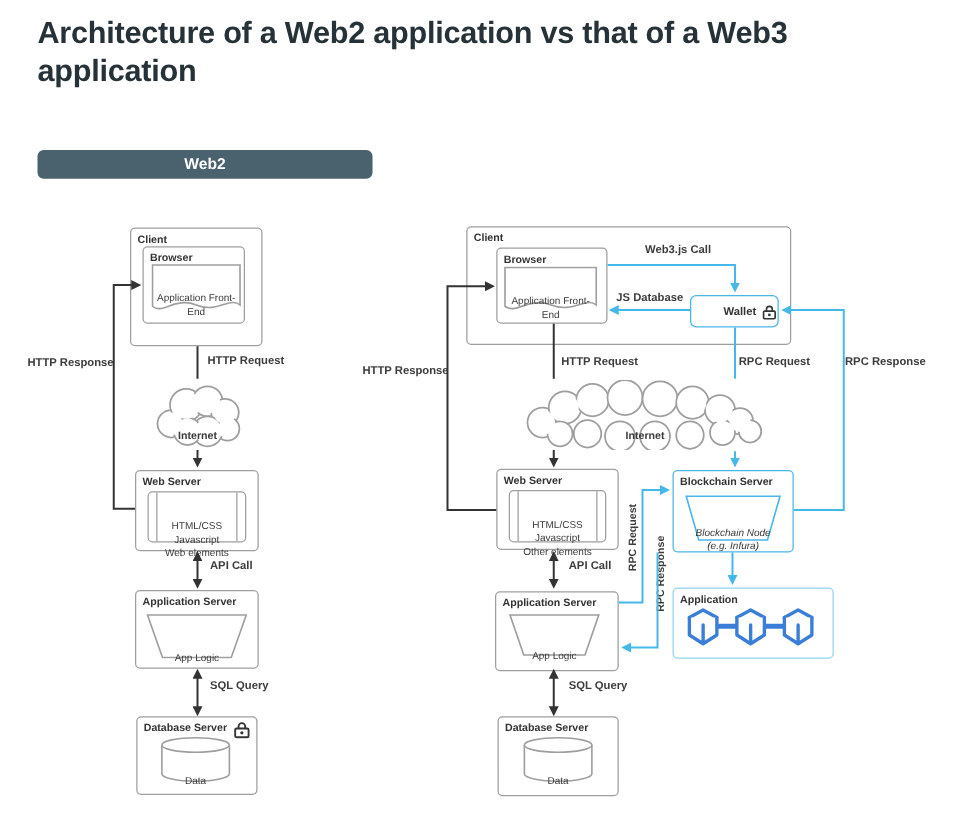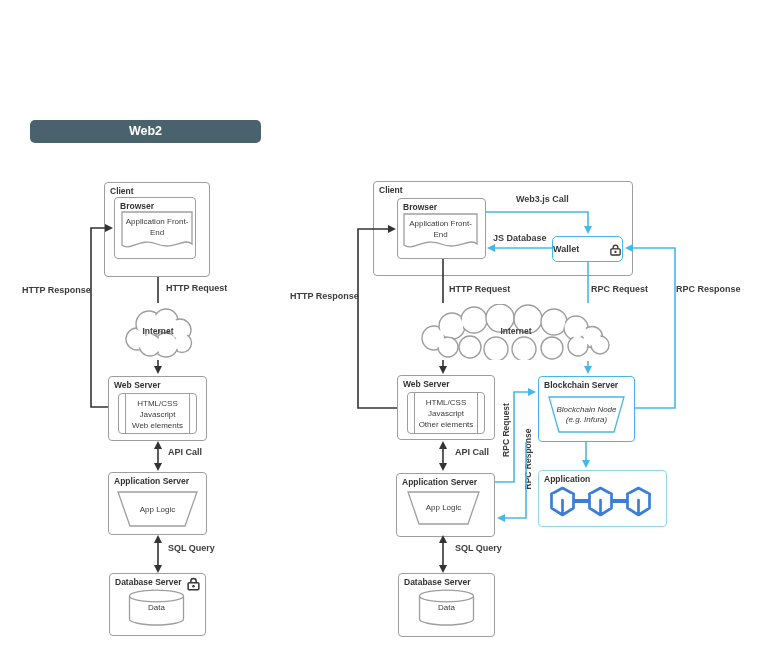--- a/index.html
+++ b/index.html
@@ -16,35 +16,36 @@
          border-radius:4px; z-index:2; }
   .cyanbox { border-color:#4ab5e8; }
   .ltcyanbox { border-color:#8fd6f0; }
   .bt { position:absolute; left:5px; top:3px; font-size:8.5px; font-weight:bold;
         color:#333; white-space:nowrap; }
   .lbl { position:absolute; font-size:9px; font-weight:bold; color:#3c3c3c;
          white-space:nowrap; z-index:4; }
   .vlbl { position:absolute; font-size:8.5px; font-weight:bold; color:#3c3c3c;
           text-align:center; transform:rotate(-90deg); white-space:nowrap; z-index:4; }
   .ctext { position:absolute; font-size:8px; line-height:10.5px; color:#3a3a3a;
-           text-align:center; z-index:4; }
+           text-align:center; z-index:4;margin-top:17px; }
   .shape { position:absolute; z-index:3; }
   #connectors { position:absolute; left:0; top:0; z-index:5; pointer-events:none; }
   .vline { position:absolute; top:0; bottom:0; width:1px; background:#9e9e9e; }
   .wallet-inner { position:absolute; inset:0; display:flex; align-items:center;
-                  justify-content:space-between; gap:4px; }
+                  justify-content:flex-end; gap:4px; }
   .wallet-inner span { font-size:9px; font-weight:bold; color:#333; }
 </style>
 </head>
 <body>
 
 <div id="canvas">
 
-
-  <div class="hdr" style="left:30px;top:120px;width:231px;">Web2</div>
+  <div class="title">Architecture of a Web2 application vs that of a Web3 application</div>
+
+  <div class="hdr" style="left:30px;top:120px;width:268px;">Web2</div>
 
   <svg id="connectors" width="766" height="658" viewBox="0 0 766 658">
     <defs>
       <marker id="ad" viewBox="0 0 8 8" refX="5" refY="4" markerWidth="8" markerHeight="8" markerUnits="userSpaceOnUse" orient="auto-start-reverse">
         <path d="M0,0 L8,4 L0,8 z" fill="#333333"></path>
       </marker>
       <marker id="ac" viewBox="0 0 8 8" refX="5" refY="4" markerWidth="8" markerHeight="8" markerUnits="userSpaceOnUse" orient="auto-start-reverse">
         <path d="M0,0 L8,4 L0,8 z" fill="#45b8ea"></path>
       </marker>
     </defs>

